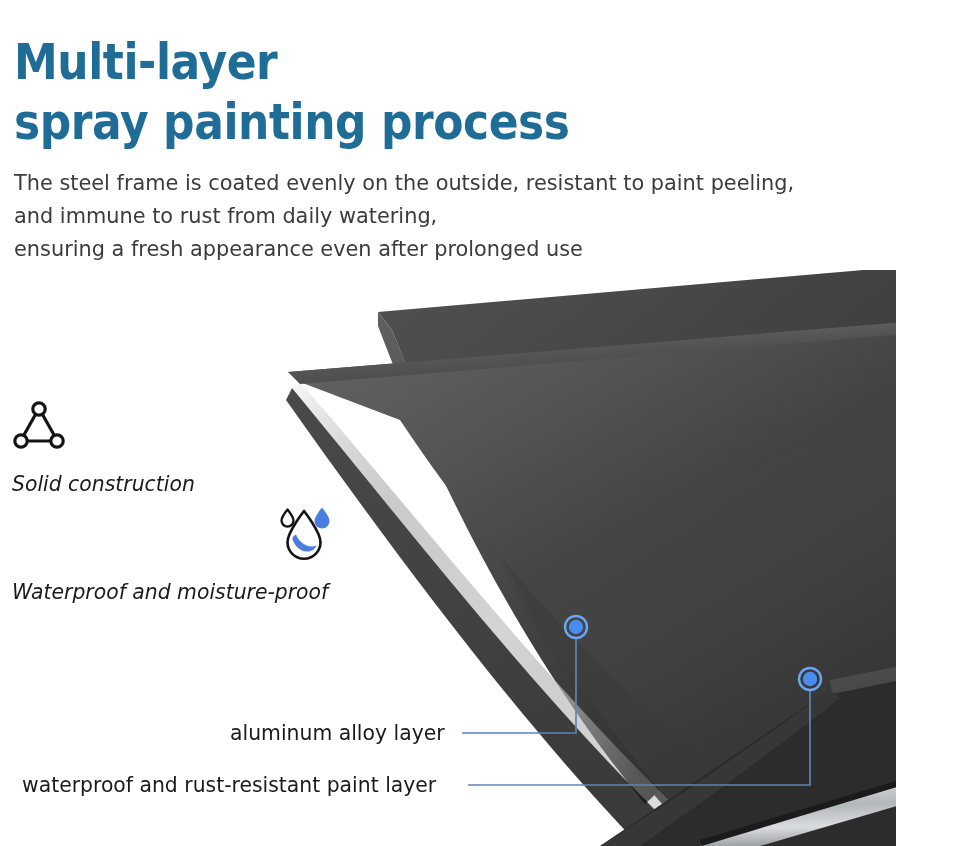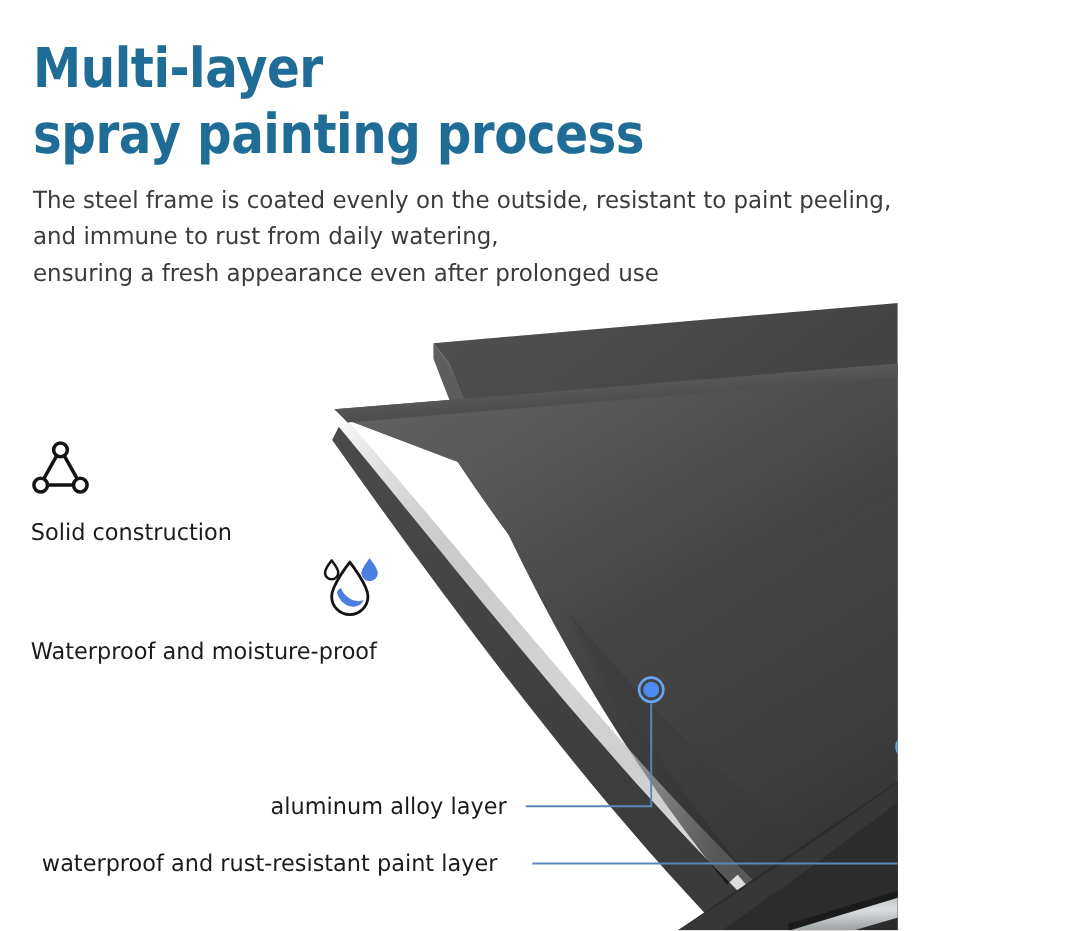--- a/index.html
+++ b/index.html
@@ -4,21 +4,21 @@
 <title>Multi-layer spray painting process</title>
 <style>
   html,body{margin:0;padding:0;}
   body{
     width:979px;height:846px;
     background:#ffffff;
     font-family:"DejaVu Sans", sans-serif;
     overflow:hidden;
     position:relative;
   }
-  .stage{position:relative;width:800px;height:846px;overflow:hidden;background:#fff;margin-left:16px;}
+  .stage{position:relative;width:896px;height:846px;overflow:hidden;background:#fff;}
 
   
   .headline{
     position:absolute;left:14px;top:-2px;
     width:700px;
     font-family:"DejaVu Sans", sans-serif;
     font-weight:700;
     font-size:50px;
     line-height:60px;
     letter-spacing:-0.5px;
@@ -45,21 +45,21 @@
 
   
   .photo{
     position:absolute;left:0;top:270px;
     width:979px;height:576px;
     overflow:hidden;
   }
   .photo svg{display:block;width:979px;height:576px;}
 
   
-  .feature{position:absolute;}
+  .feature{position:absolute;font-style:italic;}
   .feature .ficon{display:block;}
   .feature .flabel{
     display:block;
     font-size:21px;
     color:#1b1b1b;
     font-weight:400;
     white-space:nowrap;
     transform:scaleX(0.97);
     transform-origin:left top;
   }

